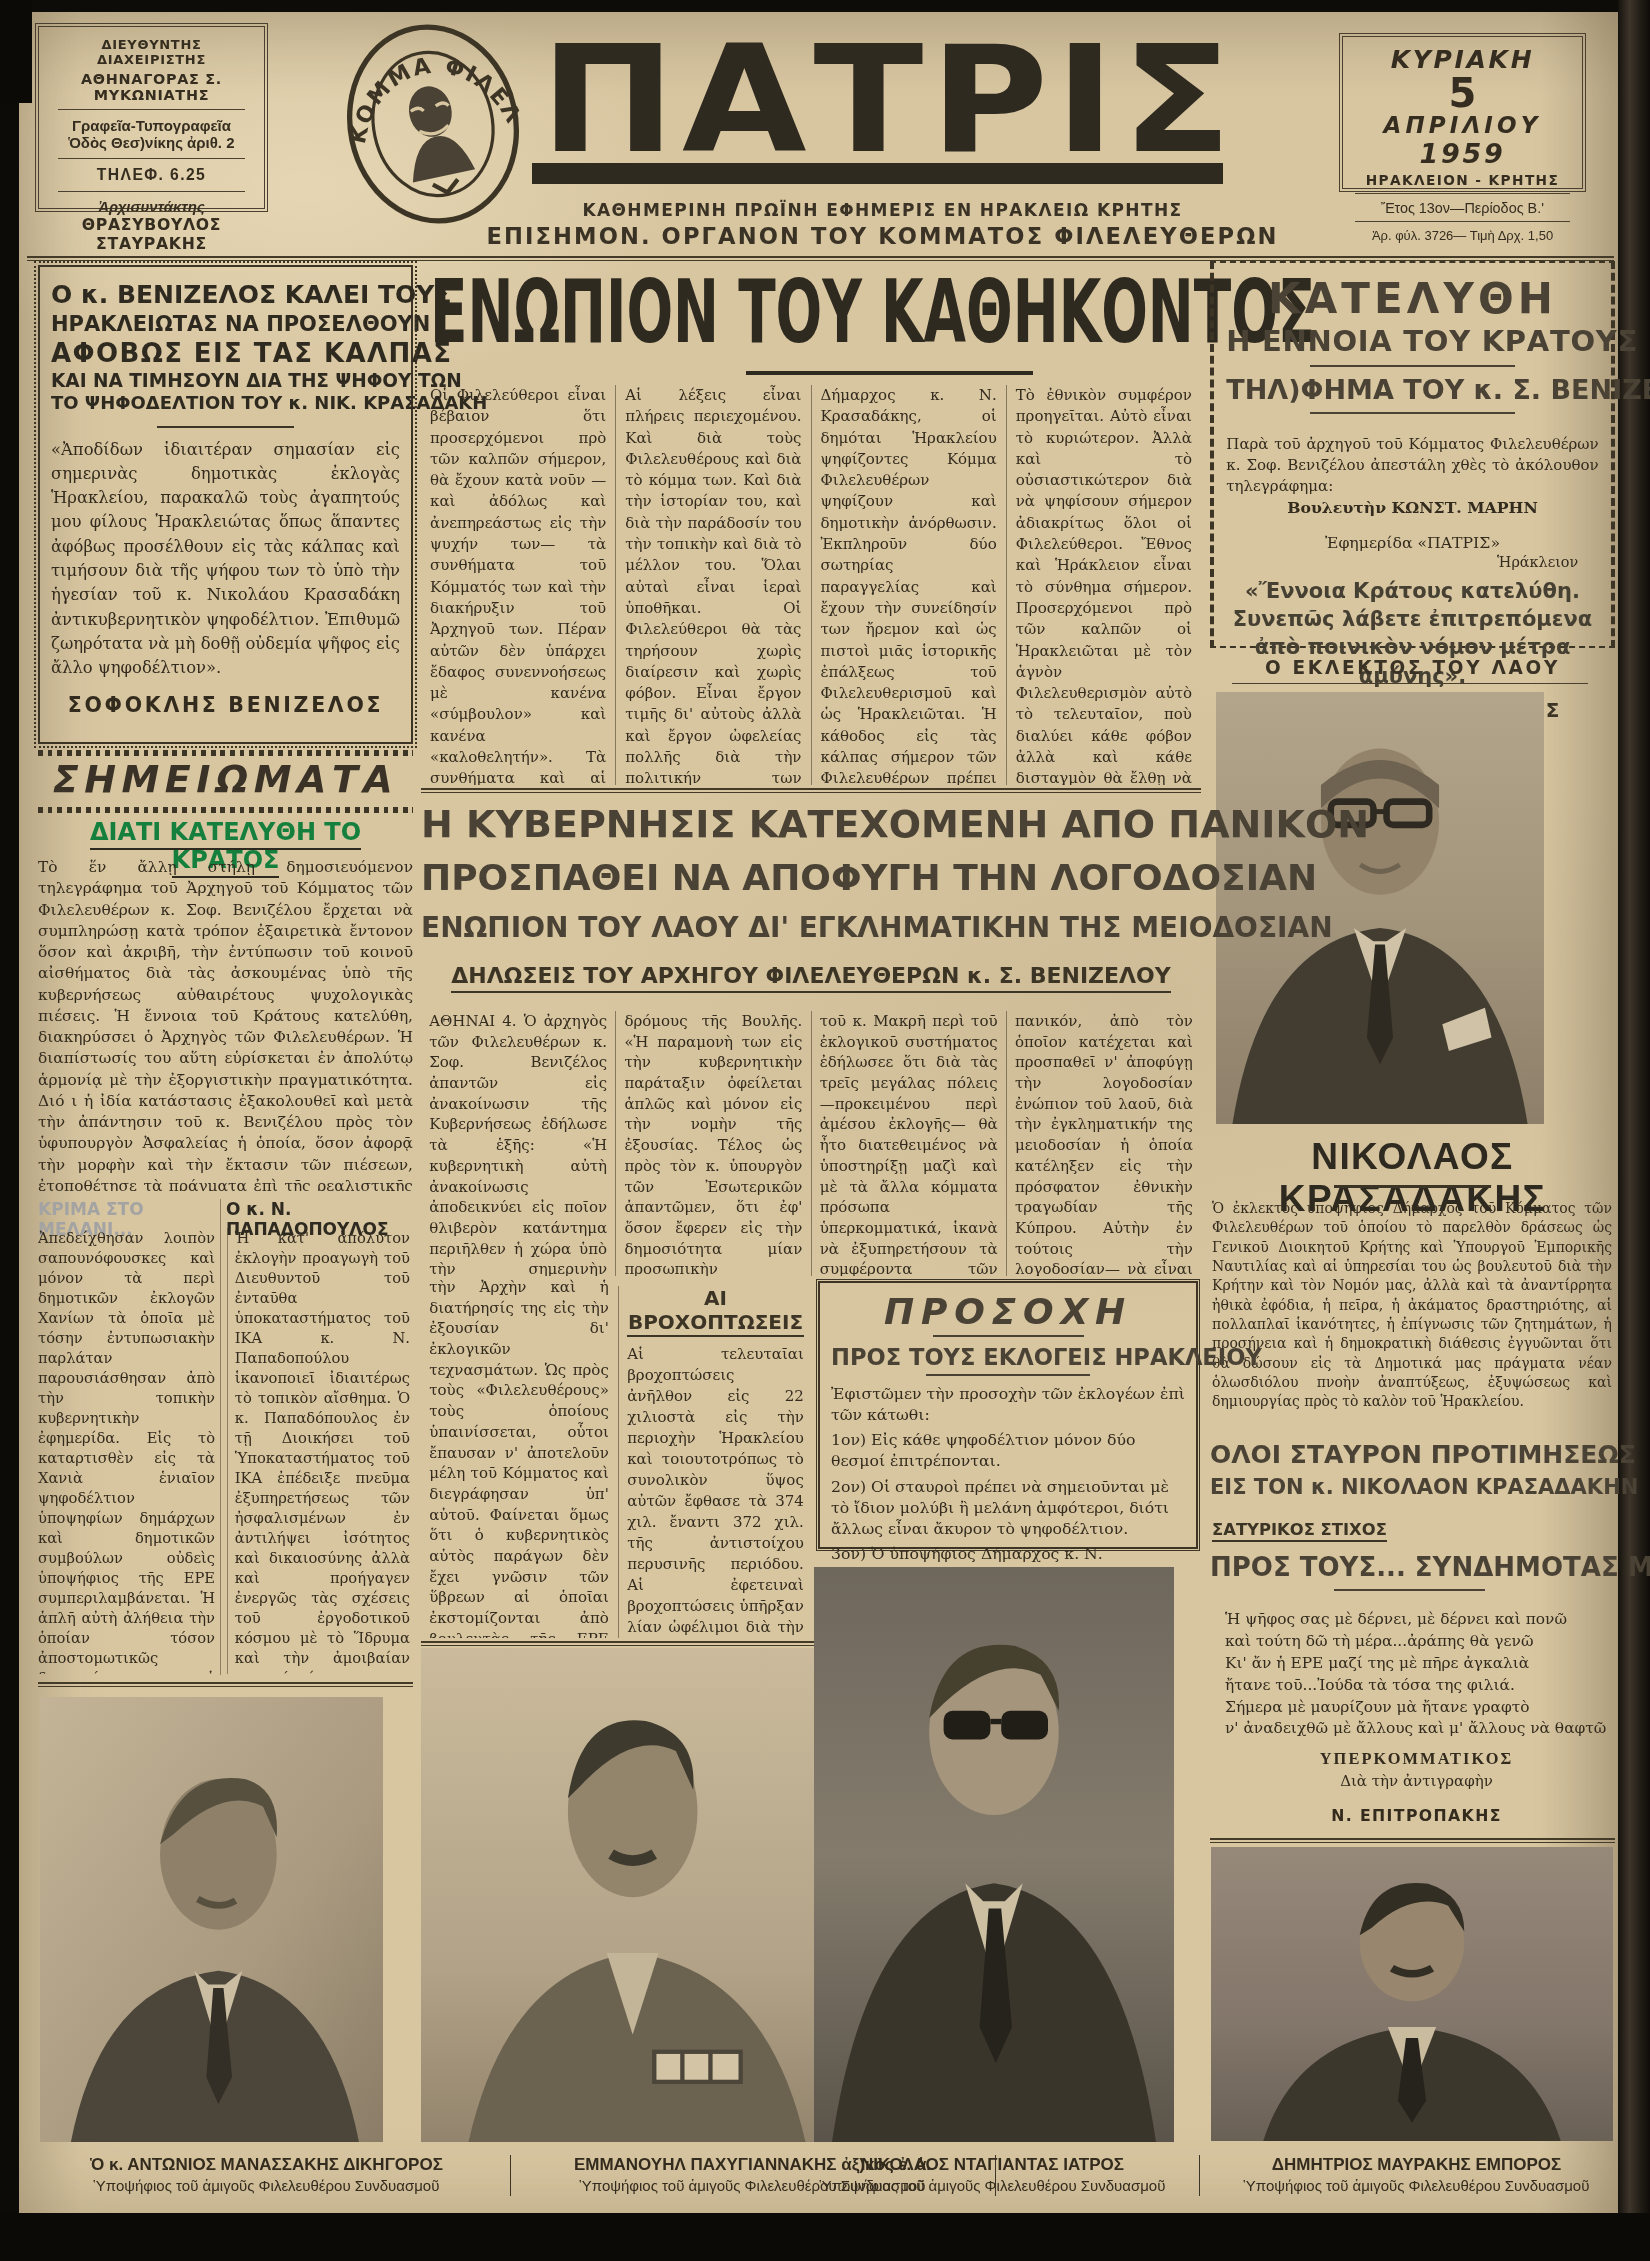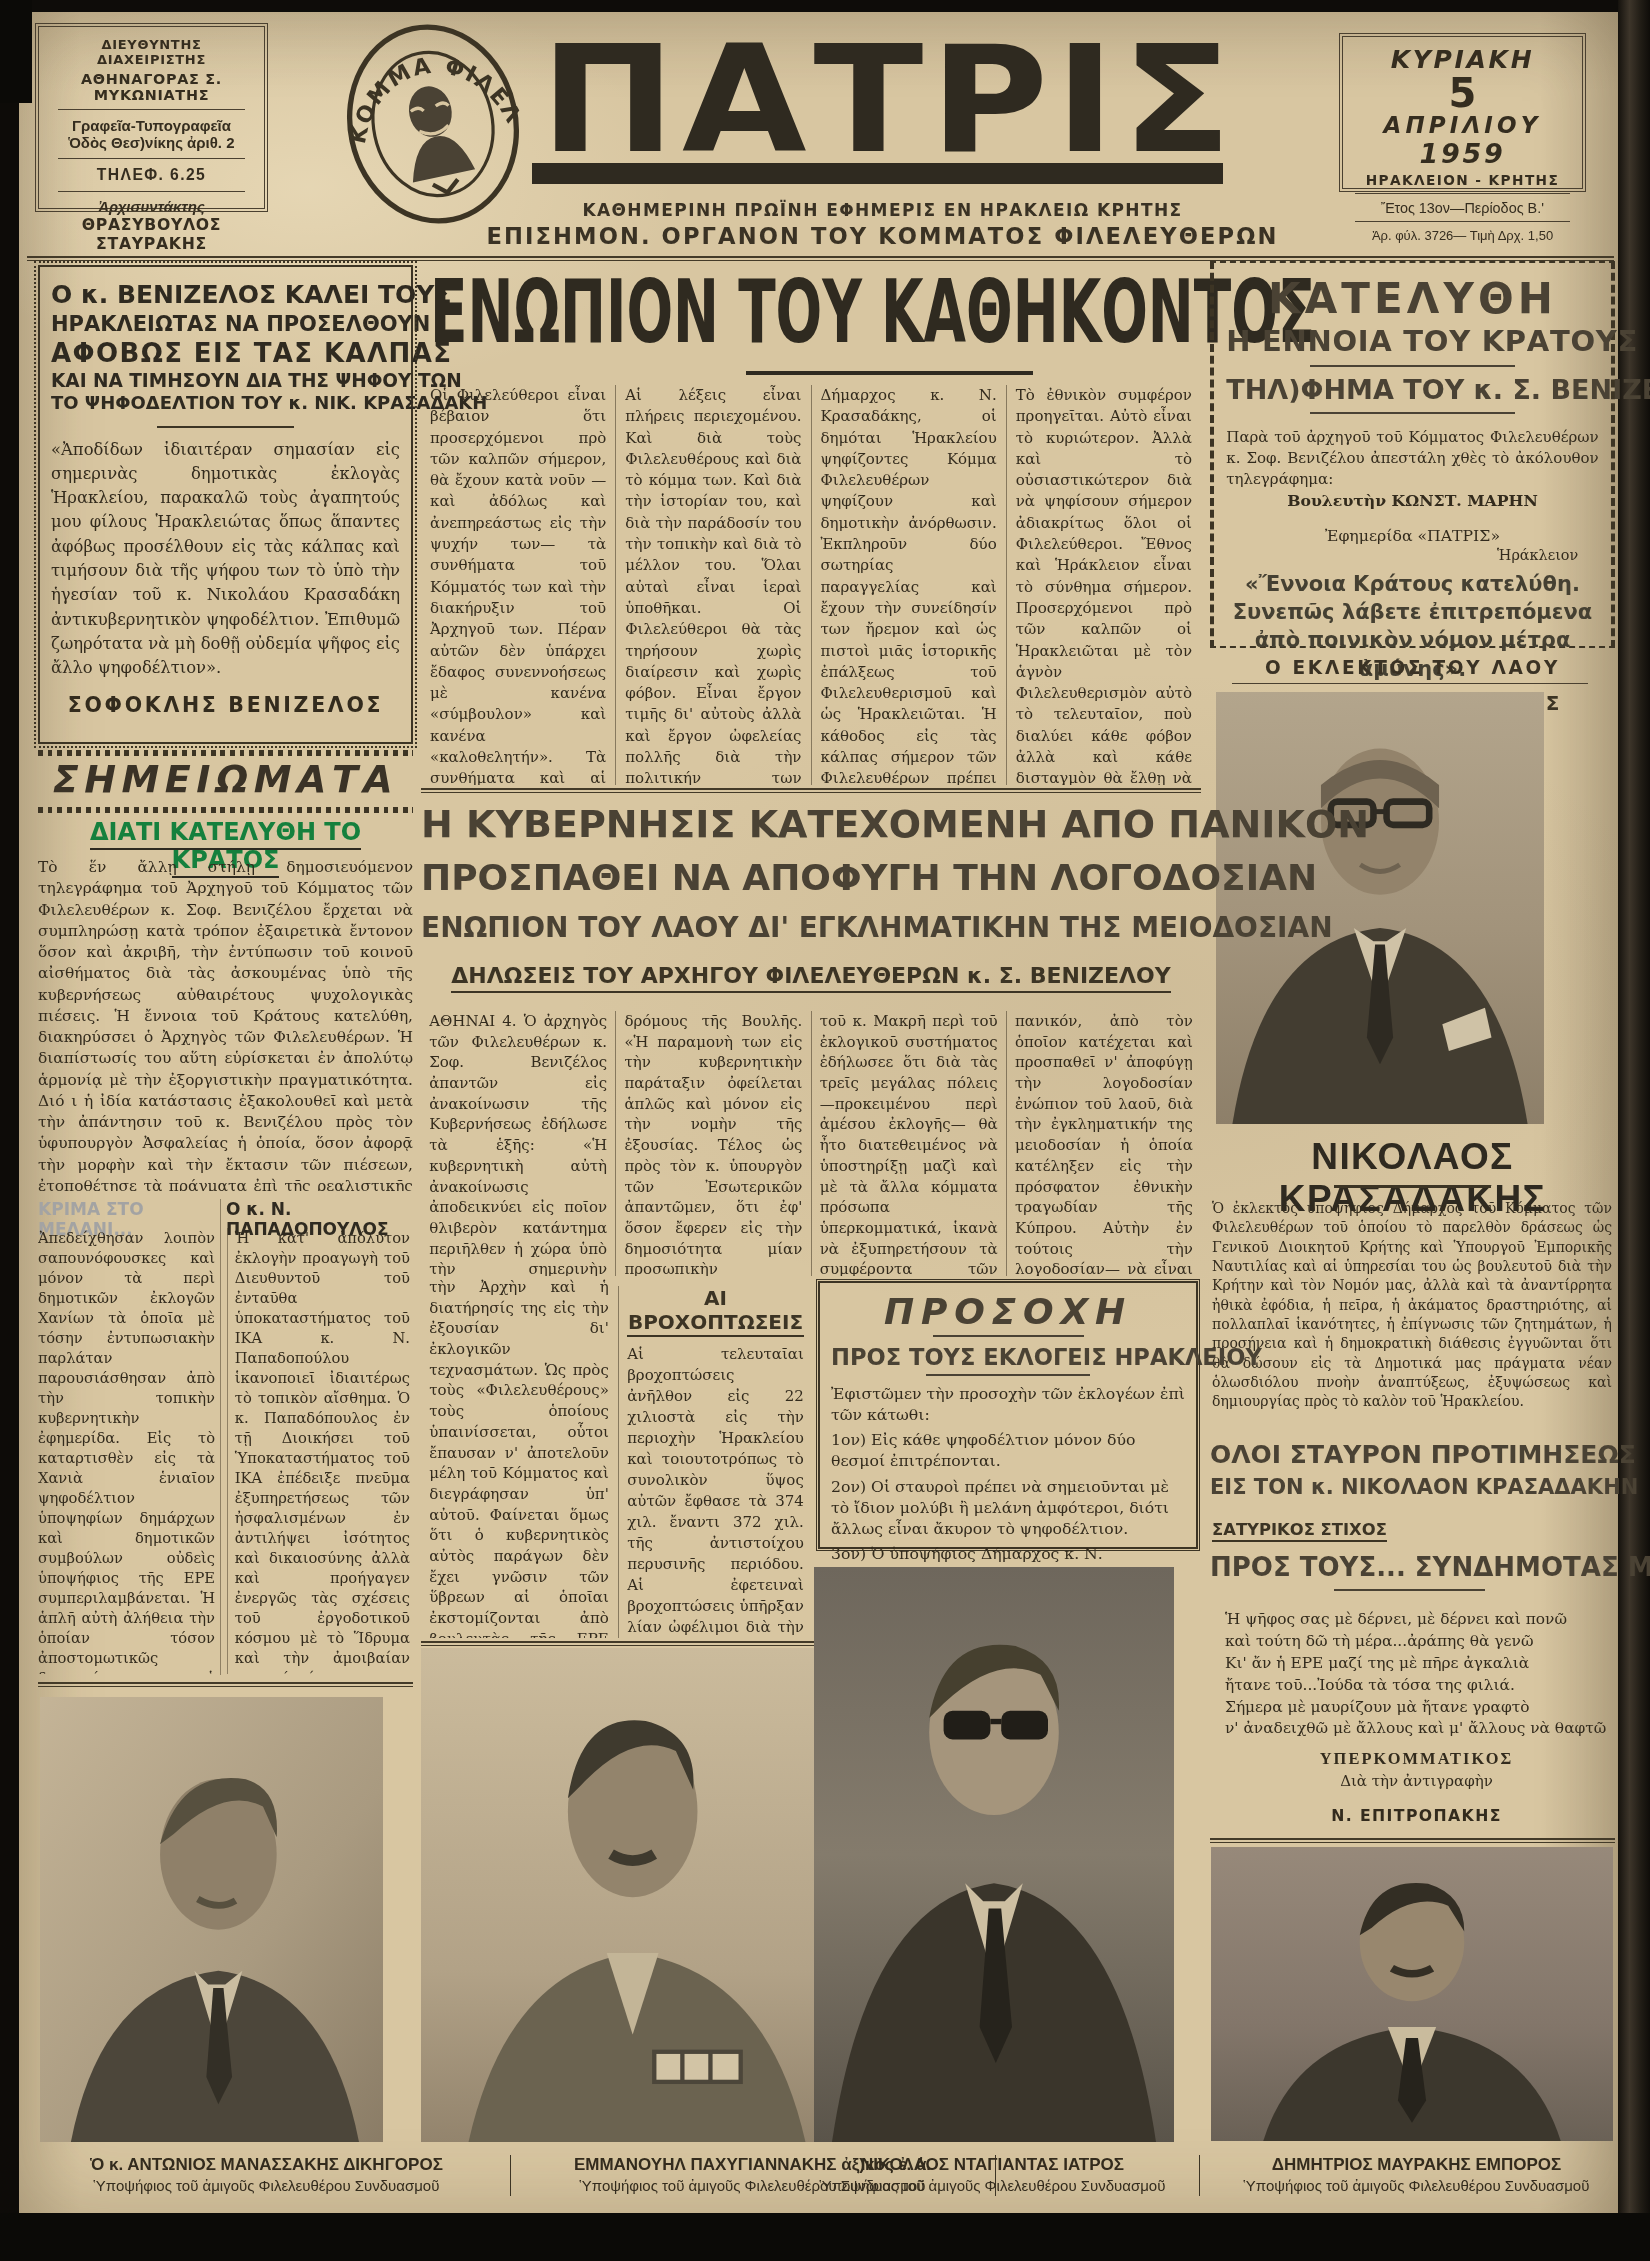--- a/index.html
+++ b/index.html
@@ -78,21 +78,21 @@
   .lead-rule{left:746px;top:371px;width:287px;height:4.1px;background:#2f2a20;}
   .lead-cols{left:421px;top:385px;width:780px;height:400px;display:flex;}
   .lead-cols .col{flex:1 1 0;padding:0 9px;font-size:15px;line-height:1.42;overflow:hidden;}
   .lead-cols .col + .col{border-left:0.7px solid rgba(70,58,40,.55);}
 
   .tele-box{left:1210px;top:261px;width:405px;height:387px;border-left:4.1px dashed #3c3424;border-right:4.1px dashed #3c3424;border-top:2.7px dashed #3c3424;border-bottom:2.7px dashed #3c3424;box-sizing:border-box;padding:11px 12.3px 0 12.3px;}
   .tele-box .t1{font-size:42px;font-weight:800;letter-spacing:4.1px;color:#4a4234;}
   .tele-box .t2{font-size:29px;font-weight:800;letter-spacing:0.7px;color:#4a4234;margin-top:1.4px;}
   .tele-hr{width:205px;height:2.1px;background:#4a4234;margin:6.8px auto;}
   .tele-box .t3{font-size:27px;font-weight:800;color:#4a4234;}
-  .tele-intro{font-size:15px;line-height:1.4;margin-top:13px;}
+  .tele-intro{font-size:15px;line-height:1.4;margin-top:20px;}
   .tele-addr{font-size:15.7px;font-weight:bold;margin-top:1.4px;}
   .tele-addr2{font-size:15.7px;margin-top:16px;}
   .tele-city{font-size:14.4px;text-align:right;padding-right:20.5px;margin-top:1.4px;}
   .tele-body{font-size:21px;line-height:1.35;margin-top:6.8px;font-family:"DejaVu Sans","Liberation Sans",sans-serif;color:#454032;}
   .tele-sig{font-size:20px;letter-spacing:2.1px;margin-top:8.2px;color:#3c3424;}
 
   .kicker{left:1210px;top:657px;width:405px;font-size:18.5px;letter-spacing:2.7px;font-weight:bold;color:#3a3224;}
   .kicker-rule{left:1232px;top:683px;width:356px;height:1.4px;background:#4a4030;}
   .portrait-main{left:1216px;top:692px;width:328px;height:432px;}
   .portrait-main svg,.photo svg{width:100%;height:100%;display:block;}

